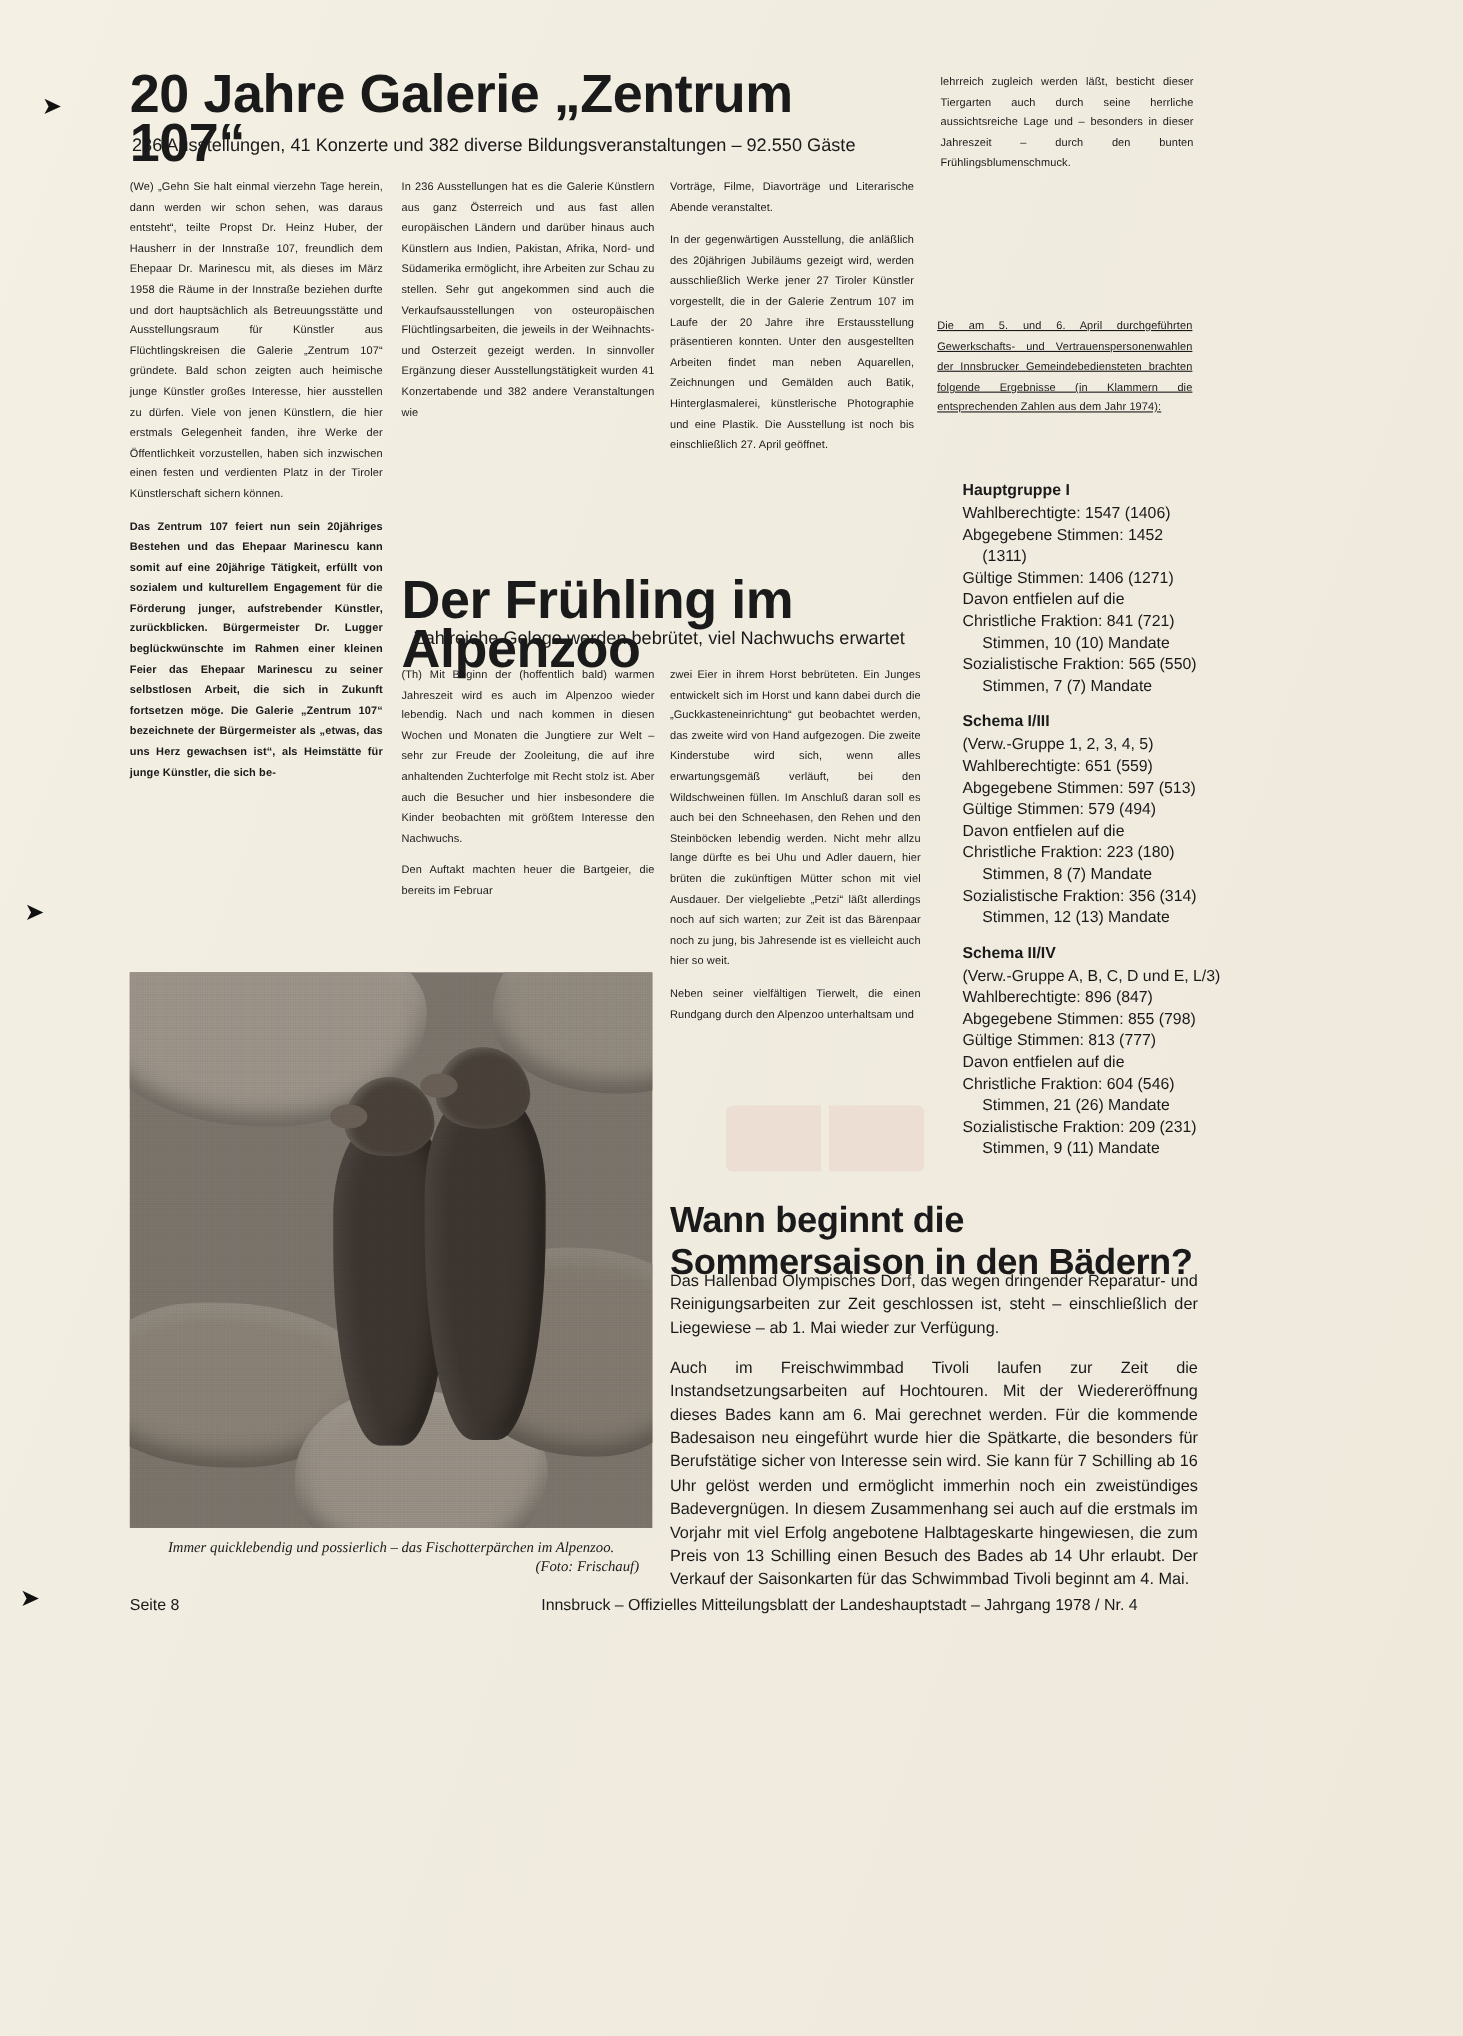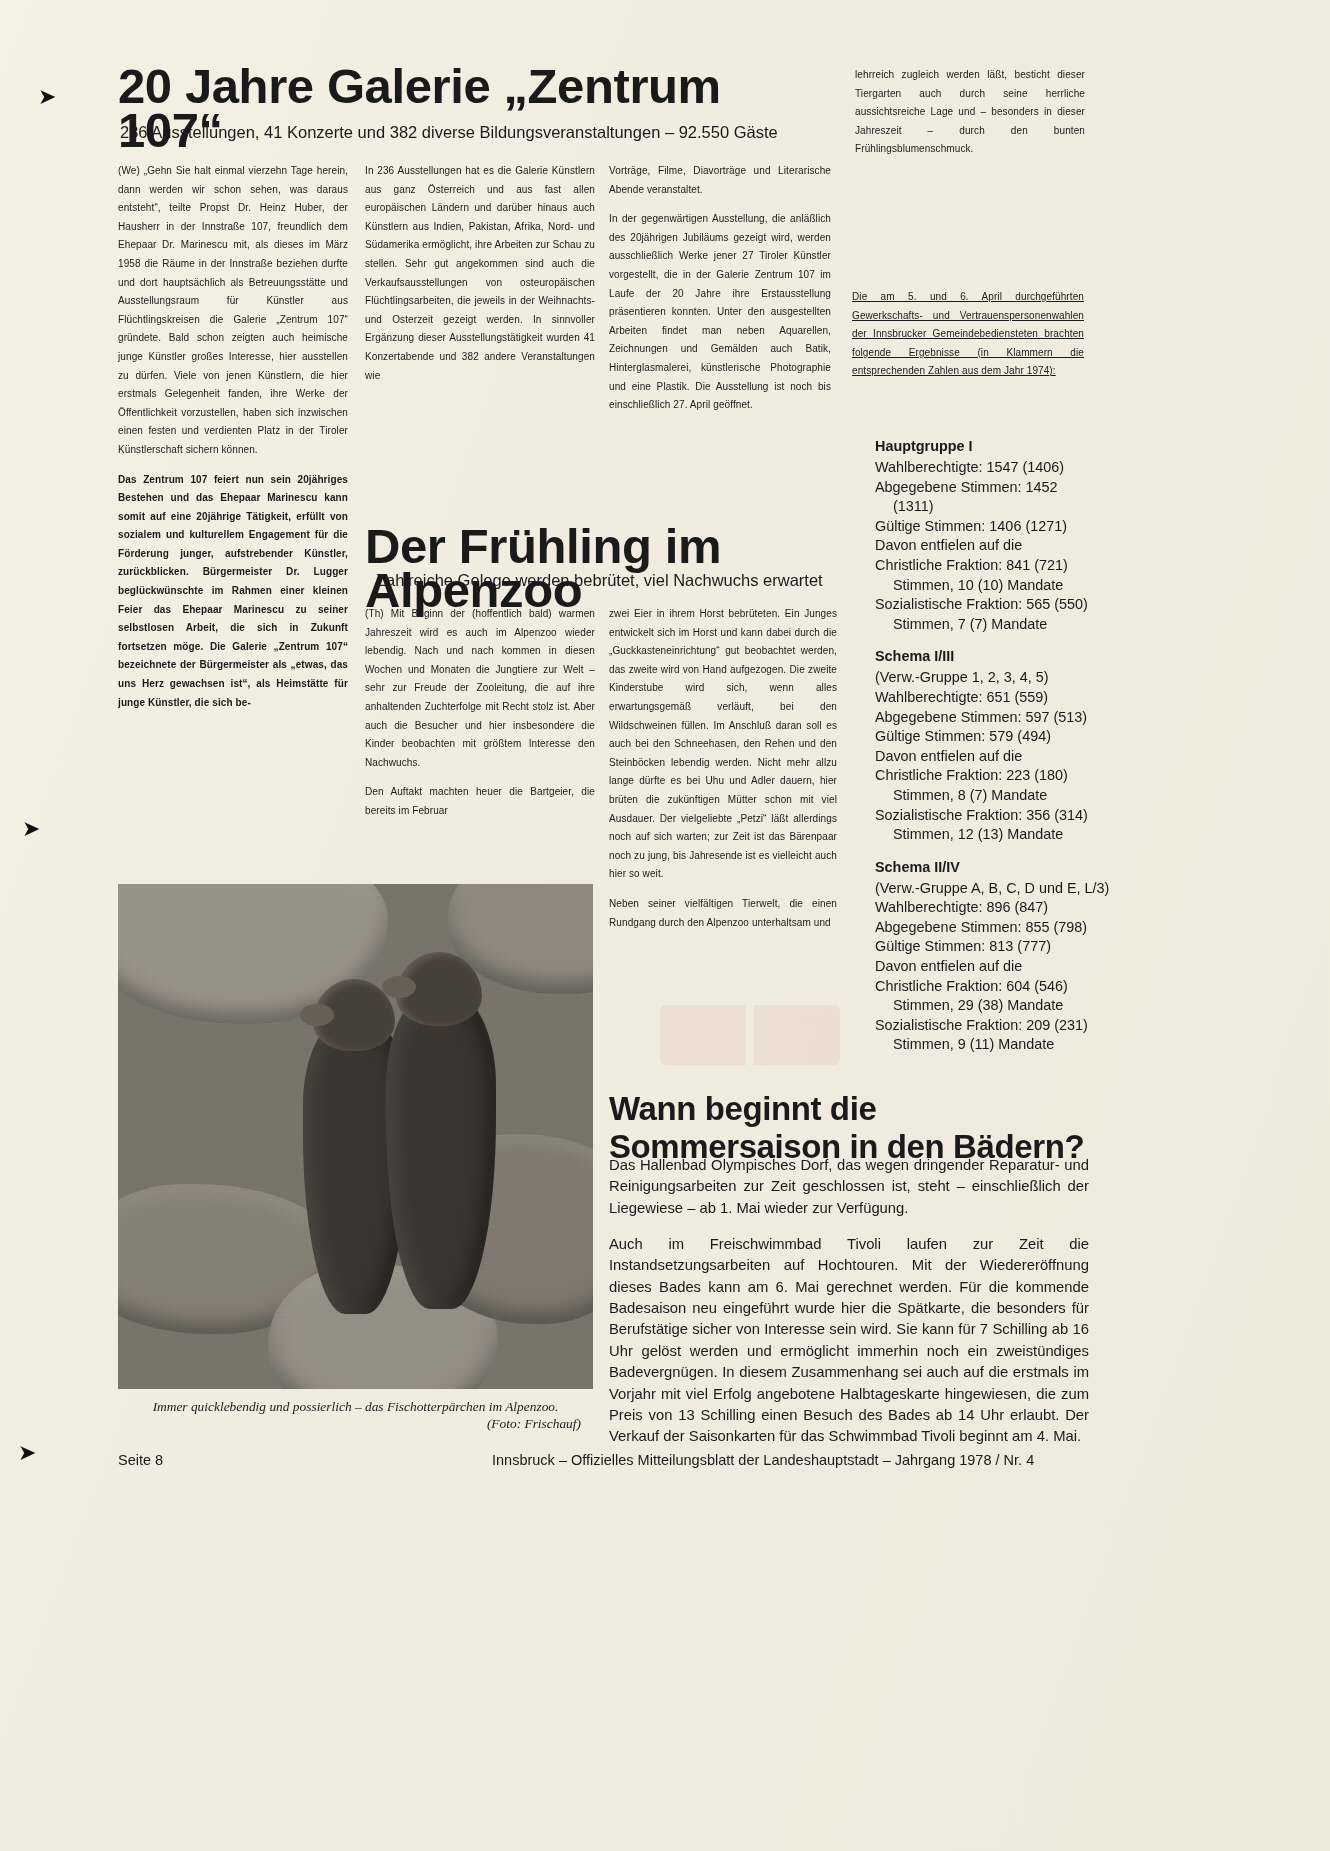--- a/index.html
+++ b/index.html
@@ -273,21 +273,21 @@
       <div class="res-line">Sozialistische Fraktion: 356 (314)</div>
       <div class="res-line indent">Stimmen, 12 (13) Mandate</div>
 
       <div class="res-group">Schema II/IV</div>
       <div class="res-note">(Verw.-Gruppe A, B, C, D und E, L/3)</div>
       <div class="res-line">Wahlberechtigte: 896 (847)</div>
       <div class="res-line">Abgegebene Stimmen: 855 (798)</div>
       <div class="res-line">Gültige Stimmen: 813 (777)</div>
       <div class="res-line">Davon entfielen auf die</div>
       <div class="res-line">Christliche Fraktion: 604 (546)</div>
-      <div class="res-line indent">Stimmen, 29 (38) Mandate</div>
+      <div class="res-line indent">Stimmen, 21 (26) Mandate</div>
       <div class="res-line">Sozialistische Fraktion: 209 (231)</div>
       <div class="res-line indent">Stimmen, 9 (11) Mandate</div>
     </div>
 
     <div id="art4-title" class="headline" style="font-size:33px; line-height:38px;margin-top:32px;">Wann beginnt die Sommersaison in den Bädern?</div>
     <div id="art4-body">
       <p>Das Hallenbad Olympisches Dorf, das wegen dringender Reparatur- und Reinigungsarbeiten zur Zeit geschlossen ist, steht – einschließlich der Liegewiese – ab 1. Mai wieder zur Verfügung.</p>
       <p>Auch im Freischwimmbad Tivoli laufen zur Zeit die Instandsetzungsarbeiten auf Hochtouren. Mit der Wiedereröffnung dieses Bades kann am 6. Mai gerechnet werden. Für die kommende Badesaison neu eingeführt wurde hier die Spätkarte, die besonders für Berufstätige sicher von Interesse sein wird. Sie kann für 7 Schilling ab 16 Uhr gelöst werden und ermöglicht immerhin noch ein zweistündiges Badevergnügen. In diesem Zusammenhang sei auch auf die erstmals im Vorjahr mit viel Erfolg angebotene Halbtageskarte hingewiesen, die zum Preis von 13 Schilling einen Besuch des Bades ab 14 Uhr erlaubt. Der Verkauf der Saisonkarten für das Schwimmbad Tivoli beginnt am 4. Mai.</p>
     </div>
 

